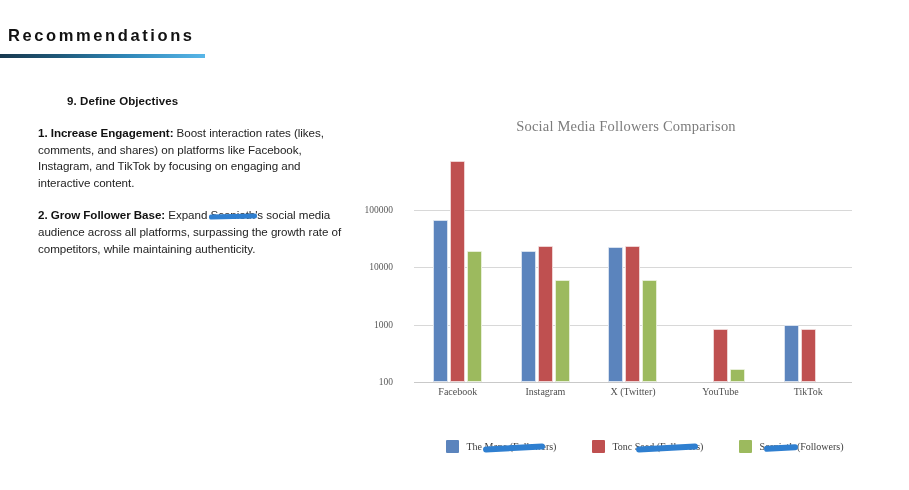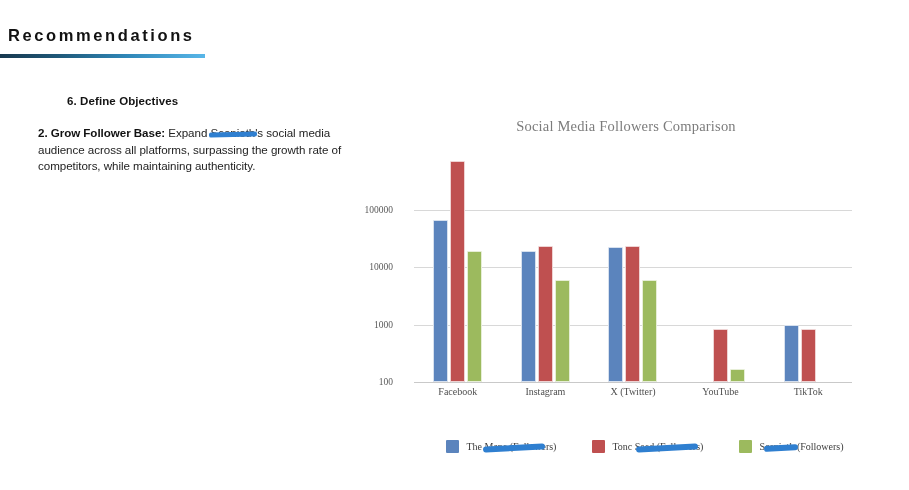--- a/index.html
+++ b/index.html
@@ -227,22 +227,25 @@
 </style>
 </head>
 <body>
 
 <div id="slide-header">
   <div id="slide-title">Recommendations</div>
   <div id="title-rule"></div>
 </div>
 
 <div id="left-col">
-  <div id="section-heading">6. Define Objectives</div>
-
+  <div id="section-heading">9. Define Objectives</div>
+
+  <div class="rec-item">
+    <span class="rec-lead">1. Increase Engagement:</span><span> Boost interaction rates (likes, comments, and shares) on platforms like Facebook, Instagram, and TikTok by focusing on engaging and interactive content.</span>
+  </div>
 
   <div class="rec-item">
     <span class="rec-lead">2. Grow Follower Base:</span><span> Expand </span><span class="redacted">Scenioth</span><span>'s social media audience across all platforms, surpassing the growth rate of competitors, while maintaining authenticity.</span>
   </div>
 
 
 </div>
 
 <div id="chart-panel">
   <div id="chart-title">Social Media Followers Comparison</div>

